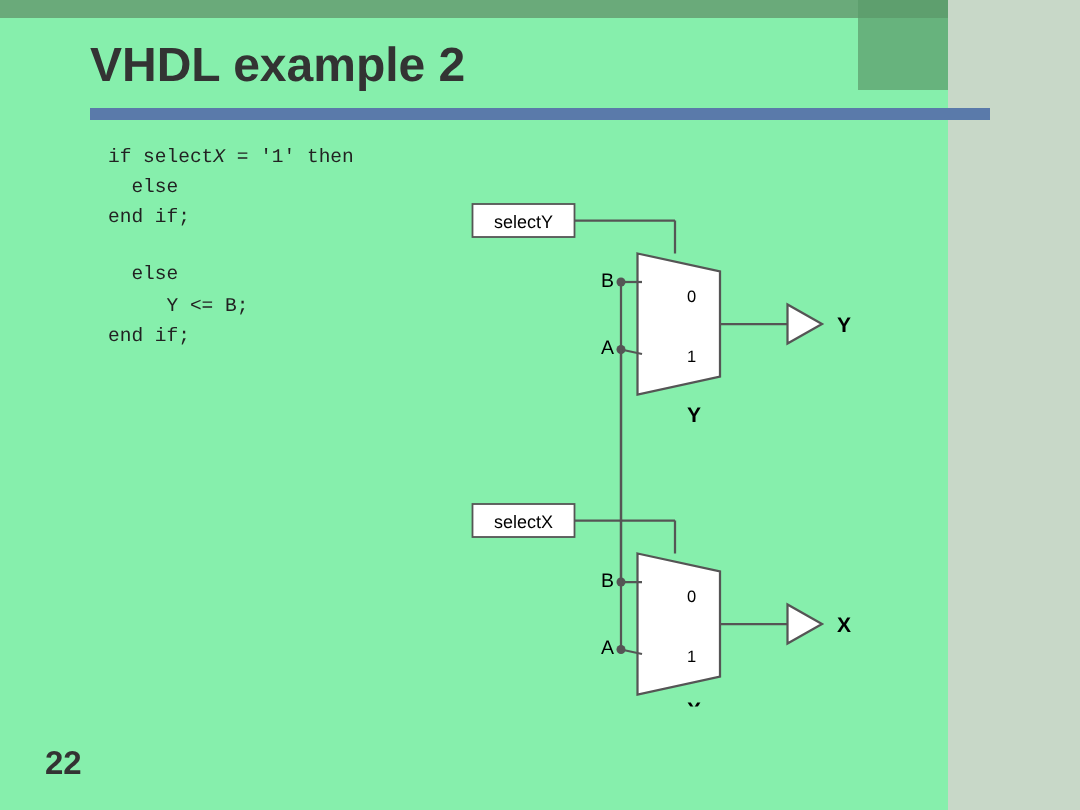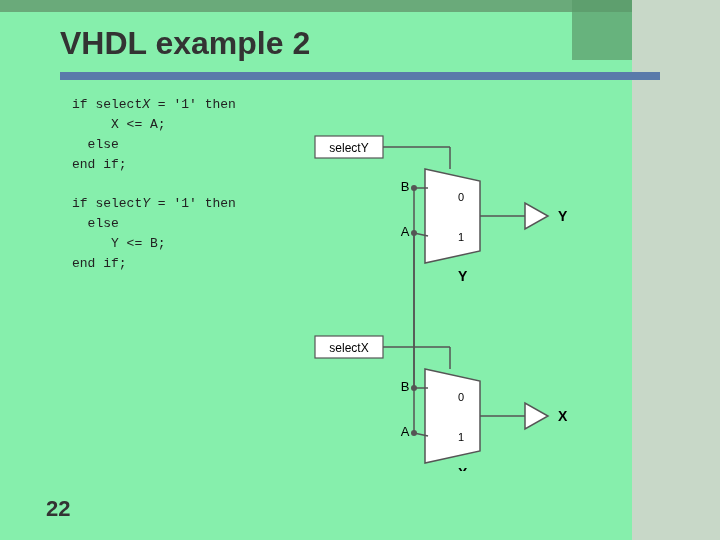--- a/index.html
+++ b/index.html
@@ -69,21 +69,21 @@
       font-family: 'Courier New', Courier, monospace;
       font-size: 13px;
       color: #222;
       line-height: 1.55;
     }
 
     
     .slide-number {
       position: absolute;
       bottom: 18px;
-      left: 46px;
+      left: 30px;
       font-size: 22px;
       font-weight: bold;
       color: #333;
     }
 
     
     .circuit {
       position: absolute;
       top: 81px;
       left: 310px;
@@ -100,25 +100,23 @@
 
 <div class="slide">
   <div class="top-bar"></div>
   <div class="top-right-deco"></div>
 
   <div class="title">VHDL example 2</div>
   <div class="separator-bar"></div>
 
   <div class="code-block">
     <div>if select<span style="font-style:italic;">X</span> =  '1' then</div>
-    <div>&nbsp;&nbsp;&nbsp;&nbsp;&nbsp;X &lt;= A;</div>
     <div>&nbsp;&nbsp;else</div>
     <div>end if;</div>
     <div style="height:18px"></div>
-    <div>if select<span style="font-style:italic;">Y</span> = '1' then</div>
     <div>&nbsp;&nbsp;else</div>
     <div>&nbsp;&nbsp;&nbsp;&nbsp;&nbsp;Y &lt;= B;</div>
     <div>end if;</div>
   </div>
 
   <div class="circuit">
     <svg width="380" height="390" viewBox="0 0 380 390">
 
       <rect x="5" y="55" width="68" height="22" fill="white" stroke="#555" stroke-width="1.2"></rect>
       <text x="39" y="71" text-anchor="middle" font-size="12" font-family="Arial">selectY</text>

